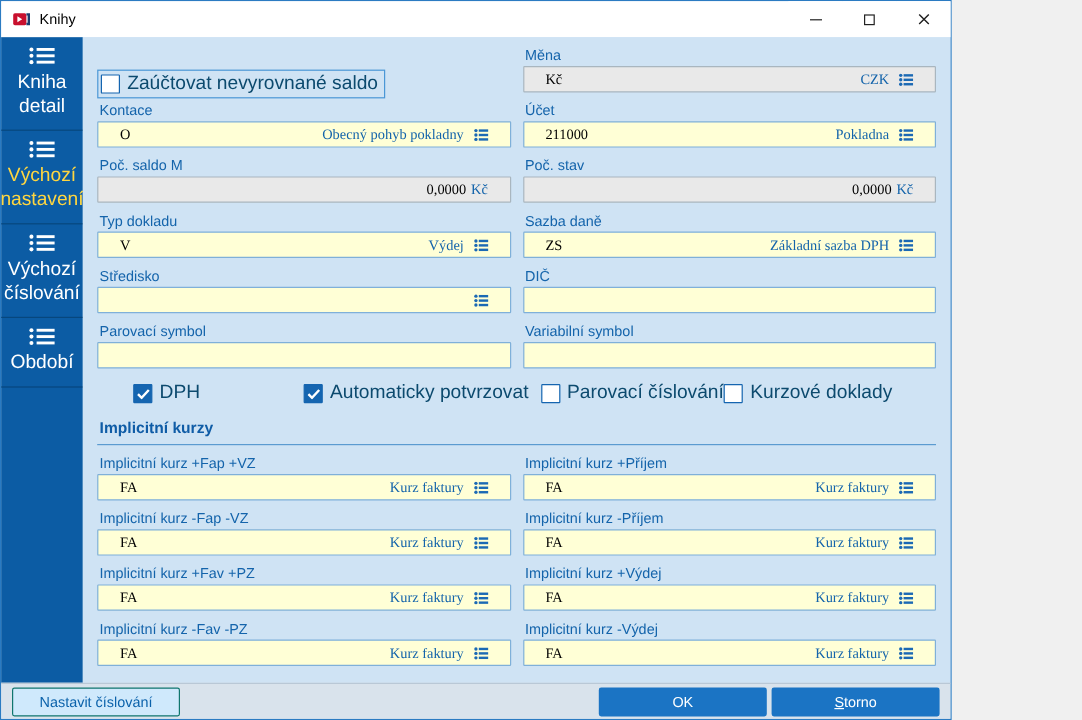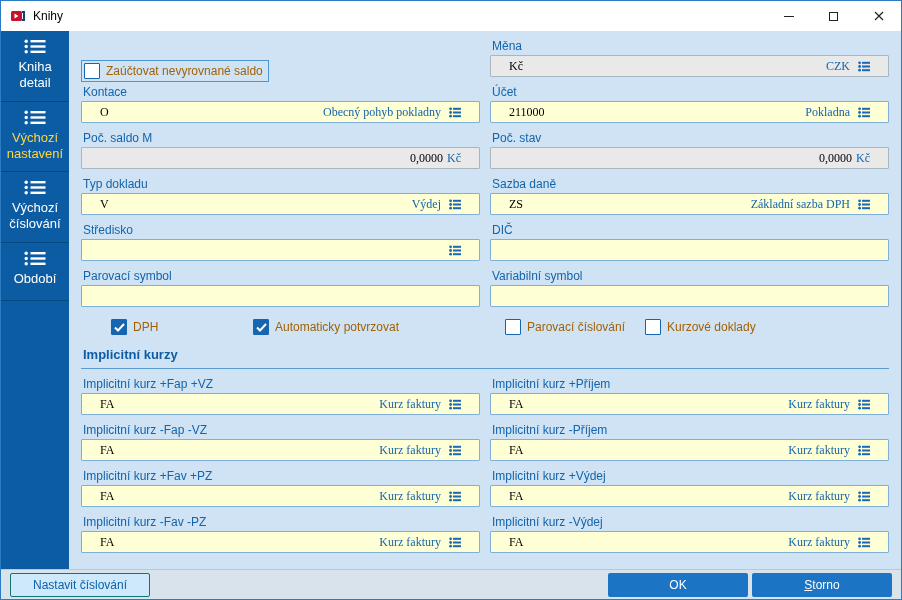--- a/index.html
+++ b/index.html
@@ -1,20 +1,20 @@
 <!DOCTYPE html>
 <html><head>
 <meta charset="utf-8">
 <style>
   * { box-sizing: border-box; margin: 0; padding: 0; }
   html,body { background:#f0f0f0; }
   body { font-family:"Liberation Sans", sans-serif; }
 
   .window{
-    width:902px;height:600px;
+    width:793px;height:600px;
     border:1px solid #2b7bc2;
     display:flex;flex-direction:column;
     background:#cfe3f4;
     position:relative;
   }
 
   
   .titlebar{
     flex:0 0 30px;height:30px;background:#ffffff;
     display:flex;align-items:center;
@@ -29,21 +29,21 @@
   
   .body{flex:1;display:flex;min-height:0;}
   .sidebar{
     flex:0 0 68px;width:68px;background:#0c5ca4;
     display:flex;flex-direction:column;
   }
   .side-item{
     min-height:58px;
     padding:8px 2px 9px;
     display:flex;flex-direction:column;align-items:center;gap:5px;
-    color:#ffffff;font-size:13px;text-align:center;line-height:1.25;
+    color:#ffffff;font-size:16px;text-align:center;line-height:1.25;
     border-bottom:1px solid #07477e;cursor:default;
   }
   .side-item.active{color:#ffd640;}
   .side-filler{flex:1;}
 
   .main{flex:1;padding:8px 12px 0 12px;overflow:hidden;background:#cfe3f4;}
 
   .grid2{display:grid;grid-template-columns:1fr 1fr;column-gap:10px;}
 
   .fieldblock{margin-bottom:8px;}
@@ -67,21 +67,21 @@
     border:1px solid #4a97d6;padding:2px 5px 2px 2px;background:transparent;
   }
 
   
   .cb{
     width:16px;height:16px;flex:0 0 16px;
     border:1px solid #1565b0;background:#ffffff;border-radius:1px;
     display:flex;align-items:center;justify-content:center;
   }
   .cb.checked{background:#1565b0;}
-  .cblabel{font-size:12px;color:#a16207;white-space:nowrap;}
+  .cblabel{font-size:16px;color:#0c4a6e;white-space:nowrap;}
   .flags-row{display:grid;grid-template-columns:1fr 1fr;column-gap:10px;margin:4px 0 10px;padding-left:30px;}
   .flag-group{display:flex;align-items:center;}
   .cbitem{display:flex;align-items:center;gap:6px;}
   .flag-group .cbitem:first-child{min-width:142px;}
   .flag-group.right .cbitem:first-child{min-width:140px;}
 
   
   .section-title{
     font-size:13px;font-weight:bold;color:#0f5ca6;
     padding:2px 0 6px 2px;border-bottom:1px solid #5b9bd0;margin-bottom:8px;

